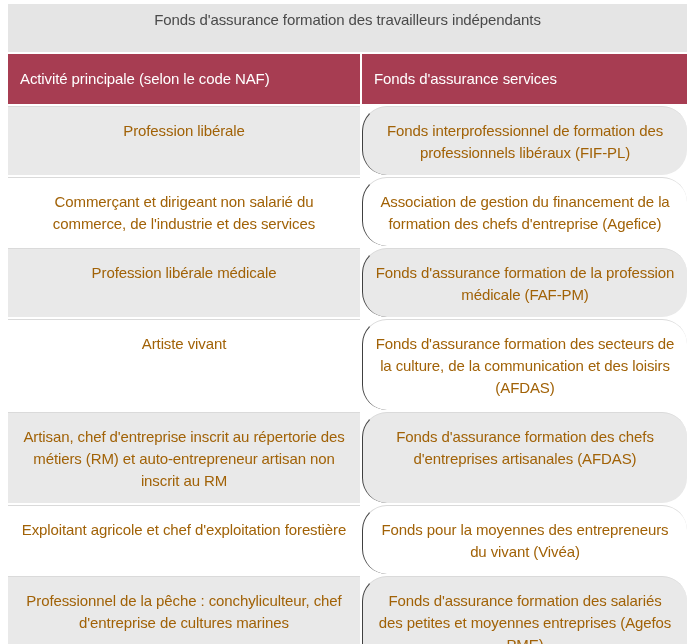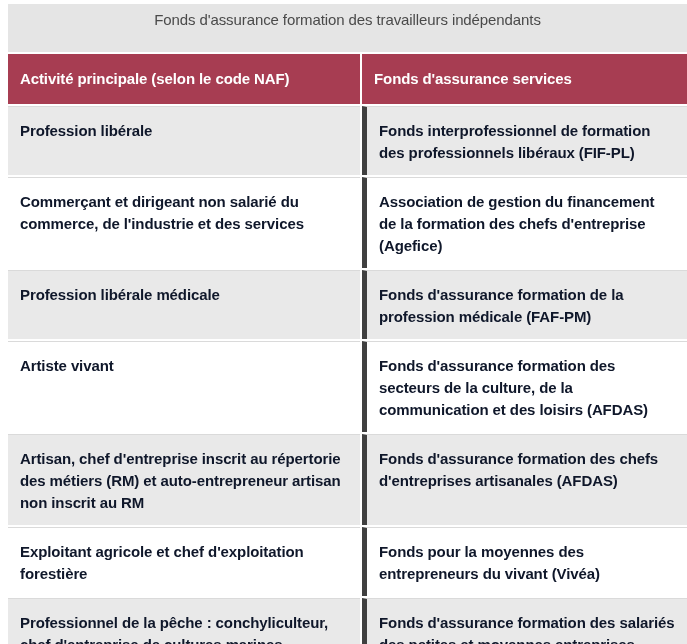--- a/index.html
+++ b/index.html
@@ -28,38 +28,39 @@
   table {
     border-collapse: separate;
     border-spacing: 2px;
     width: calc(100% + 4px);
     margin: 0 -2px;
     table-layout: fixed;
   }
   th, td {
     vertical-align: top;
     text-align: left;
-    font-weight: 700;
+    font-weight: 400;
     font-size: 15px;
     letter-spacing: -0.1px;
     line-height: 22px;
     word-wrap: break-word;
   }
   th {
     background: #a73d52;
     color: #ffffff;
     padding: 14px 12px 14px 12px;
   }
   col.c1 { width: 352px; }
   tbody td {
-    color: #0f172a;
+    color: #a16207;
     padding: 13px 12px 11px 12px;
     border-top: 1px solid #dadada;
+    text-align: center;
   }
-  tbody td:last-child { border-left: 5px solid #404040; }
+  tbody td:last-child { border-left: 1px solid #404040; border-radius: 25px; }
   tbody tr:nth-child(odd) td { background: #e9e9e9; }
   tbody tr:nth-child(even) td { background: #ffffff; }
   tbody tr:last-child td { padding-bottom: 46px; }
 </style>
 </head>
 <body>
 
 <div class="table-wrap">
   <div class="caption">Fonds d'assurance formation des travailleurs indépendants</div>
   <table>

